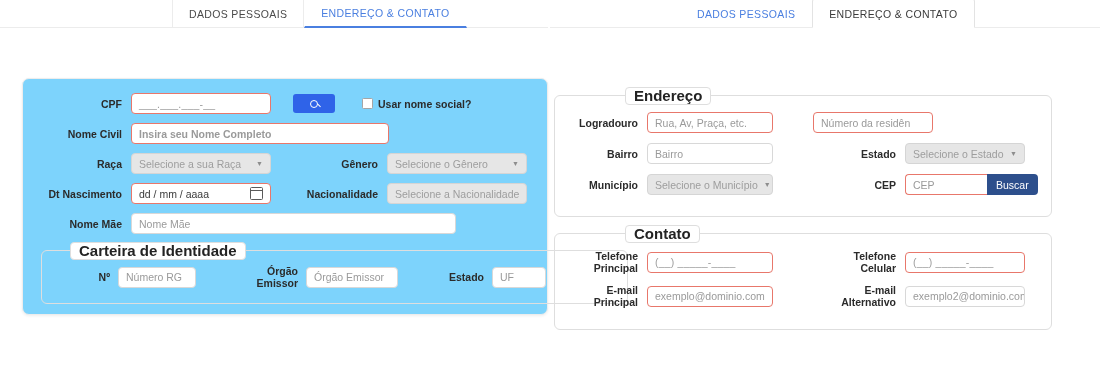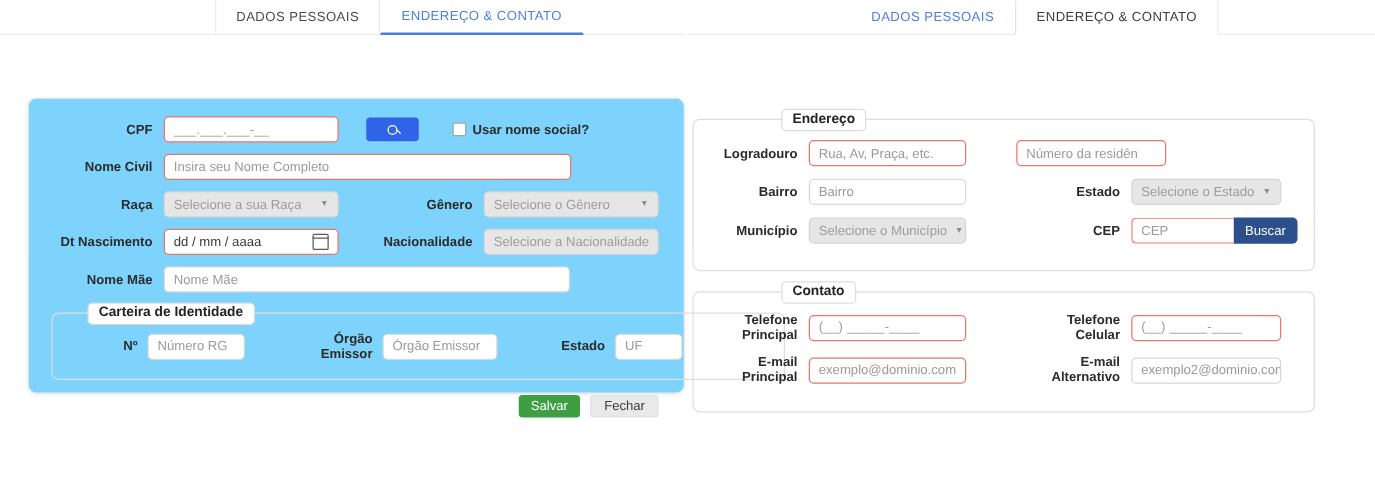--- a/index.html
+++ b/index.html
@@ -168,21 +168,21 @@
     box-sizing: border-box;
   }
   .fs-legend {
     position: absolute;
     top: -9px;
     background: #ffffff;
     border: 1px solid #dedede;
     border-radius: 4px;
     padding: 1px 8px 2px 8px;
     font-weight: bold;
-    font-size: 11px;
+    font-size: 15px;
     color: #232323;
     white-space: nowrap;
     line-height: 13px;
   }
 
   
   .btn {
     height: 18px;
     border-radius: 3px;
     font-size: 10.5px;
@@ -218,21 +218,21 @@
   #left-card {
     position: absolute;
     left: 22px; top: 78px;
     width: 526px; height: 237px;
     padding: 14px 0 0 0;
   }
   #left-card .lbl { width: 108px; }
   #left-form { padding-left: 0px; }
 
   .cpf-ctl   { width: 140px; }
-  .nome-ctl  { width: 326px; }
+  .nome-ctl  { width: 258px; font-weight: bold; }
   .sel-sm    { width: 140px; }
   .mae-ctl   { width: 325px; }
 
   #fs-identidade {
     margin: 16px 0 0 18px;
     width: 587px;
     height: 54px;
   }
   #fs-identidade .fs-legend { left: 28px; }
   #id-row {
@@ -355,24 +355,20 @@
           <span>Órgão Emissor</span>
         </div>
         <div style="width:44px;flex:none;"></div>
         <div class="lbl" style="width:50px;">Estado</div>
         <div class="ctl" style="width:54px;">
           <span>UF</span>
         </div>
       </div>
     </div>
 
-    <div id="footer-btns">
-      <div class="btn btn-green">Salvar</div>
-      <div class="btn btn-gray">Fechar</div>
-    </div>
 
   </div>
 </div>
 
 <div class="panel-wrap" id="right-panel">
   <div class="tabs">
     <div class="tab link">DADOS PESSOAIS</div>
     <div class="tab raised">ENDEREÇO &amp; CONTATO</div>
   </div>
   <div class="tabs-rule"></div>

